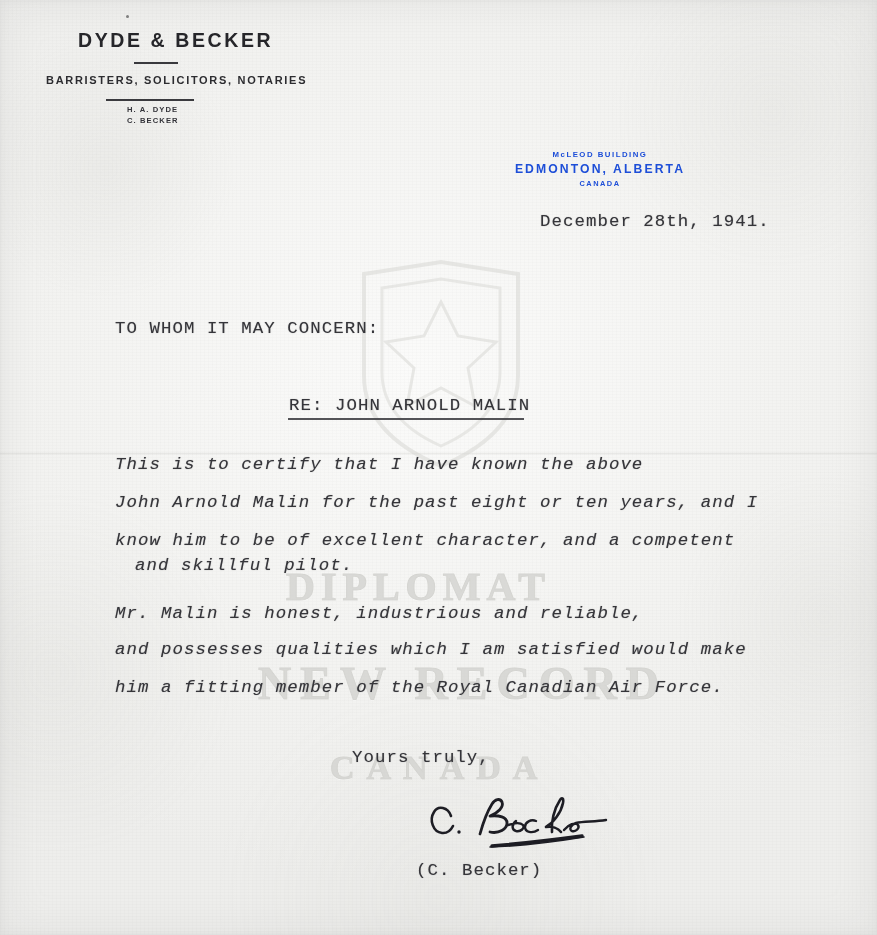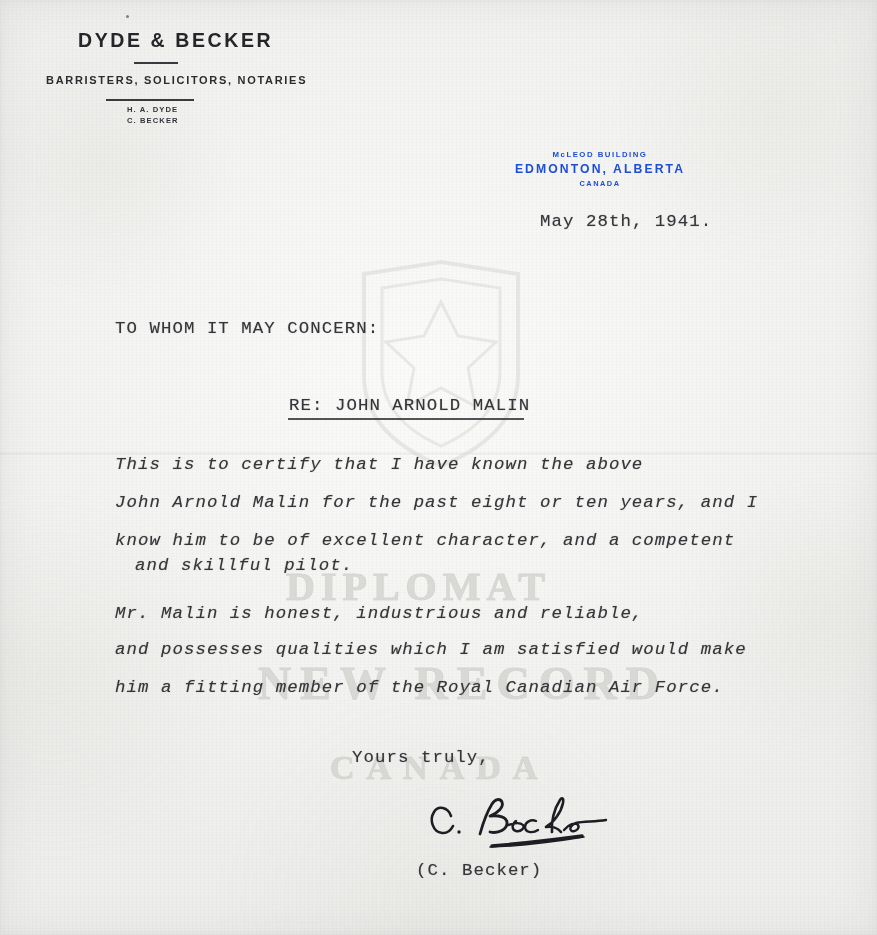--- a/index.html
+++ b/index.html
@@ -254,21 +254,21 @@
     <div>H. A. DYDE</div>
     <div>C. BECKER</div>
   </div>
 
   <div class="addr">
     <div class="addr-building">McLEOD BUILDING</div>
     <div class="addr-city">EDMONTON, ALBERTA</div>
     <div class="addr-country">CANADA</div>
   </div>
 
-  <div class="tw date-line">May 28th, 1941.</div>
+  <div class="tw date-line">December 28th, 1941.</div>
 
   <div class="tw salutation">TO WHOM IT MAY CONCERN:</div>
 
   <div class="tw subject">RE: JOHN ARNOLD MALIN</div>
   <div class="subject-underline"></div>
 
   <div class="tw body-line" style="top:455px;">This is to certify that I have known the above</div>
   <div class="tw body-line" style="top:493px;">John Arnold Malin for the past eight or ten years, and I</div>
   <div class="tw body-line" style="top:531px;">know him to be of excellent character, and a competent</div>
   <div class="tw body-line" style="top:556px;margin-left:20px;">and skillful pilot.</div>

